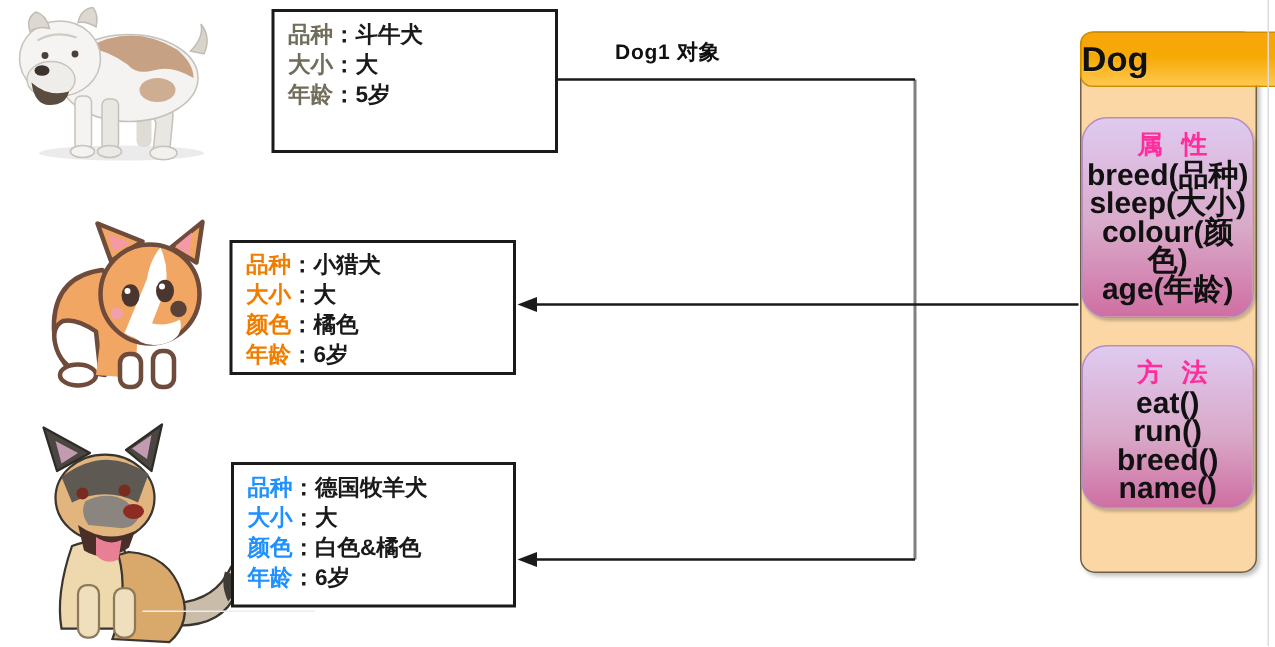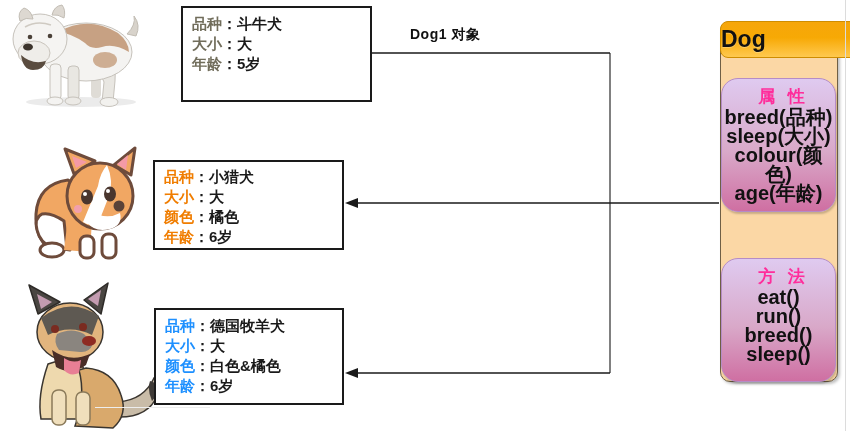--- a/index.html
+++ b/index.html
@@ -42,21 +42,21 @@
     text-shadow:0 1px 0 rgba(255,255,255,0.25);
   }
   .section{
     position:absolute;left:0px;width:115px;box-sizing:border-box;
     background:linear-gradient(180deg,#DFCAF0 0%,#D9A9C9 55%,#CF6FA2 100%);
     border:1px solid #b58cc6;border-radius:17px;
     text-align:center;color:#111;
     box-shadow:1px 2px 2px rgba(0,0,0,0.2);
   }
   .section.attrs{top:56px;height:134px;padding-top:7px;}
-  .section.methods{top:236px;height:124px;padding-top:7px;}
+  .section.methods{top:208px;height:109px;padding-top:7px;}
   .sectitle{font-size:17px;font-weight:bold;color:#FF2D9B;letter-spacing:4px;line-height:22px;margin-left:10px;}
   .secitem{font-size:20px;font-weight:bold;line-height:19px;}
   
   .dogimg{position:absolute;}
   .dogimg.d1{left:6px;top:2px;width:138px;height:106px;}
   .dogimg.d2{left:22px;top:146px;width:124px;height:118px;}
   .dogimg.d3{left:0px;top:282px;width:158px;height:149px;}
   
   .page-edge{position:absolute;left:845px;top:0;width:1px;height:431px;background:#dcdcdc;}
   .photo-edge{position:absolute;left:95px;top:407px;width:115px;height:1px;background:#ededed;}
@@ -185,19 +185,19 @@
       <div class="secitem">breed(品种)</div>
       <div class="secitem">sleep(大小)</div>
       <div class="secitem">colour(颜色)</div>
       <div class="secitem">age(年龄)</div>
     </div>
     <div class="section methods">
       <div class="sectitle">方 法</div>
       <div class="secitem">eat()</div>
       <div class="secitem">run()</div>
       <div class="secitem">breed()</div>
-      <div class="secitem">sleep()</div>
+      <div class="secitem">name()</div>
     </div>
   </div>
 
   <div class="photo-edge"></div>
   <div class="page-edge"></div>
 </div>
 
 </body></html>

